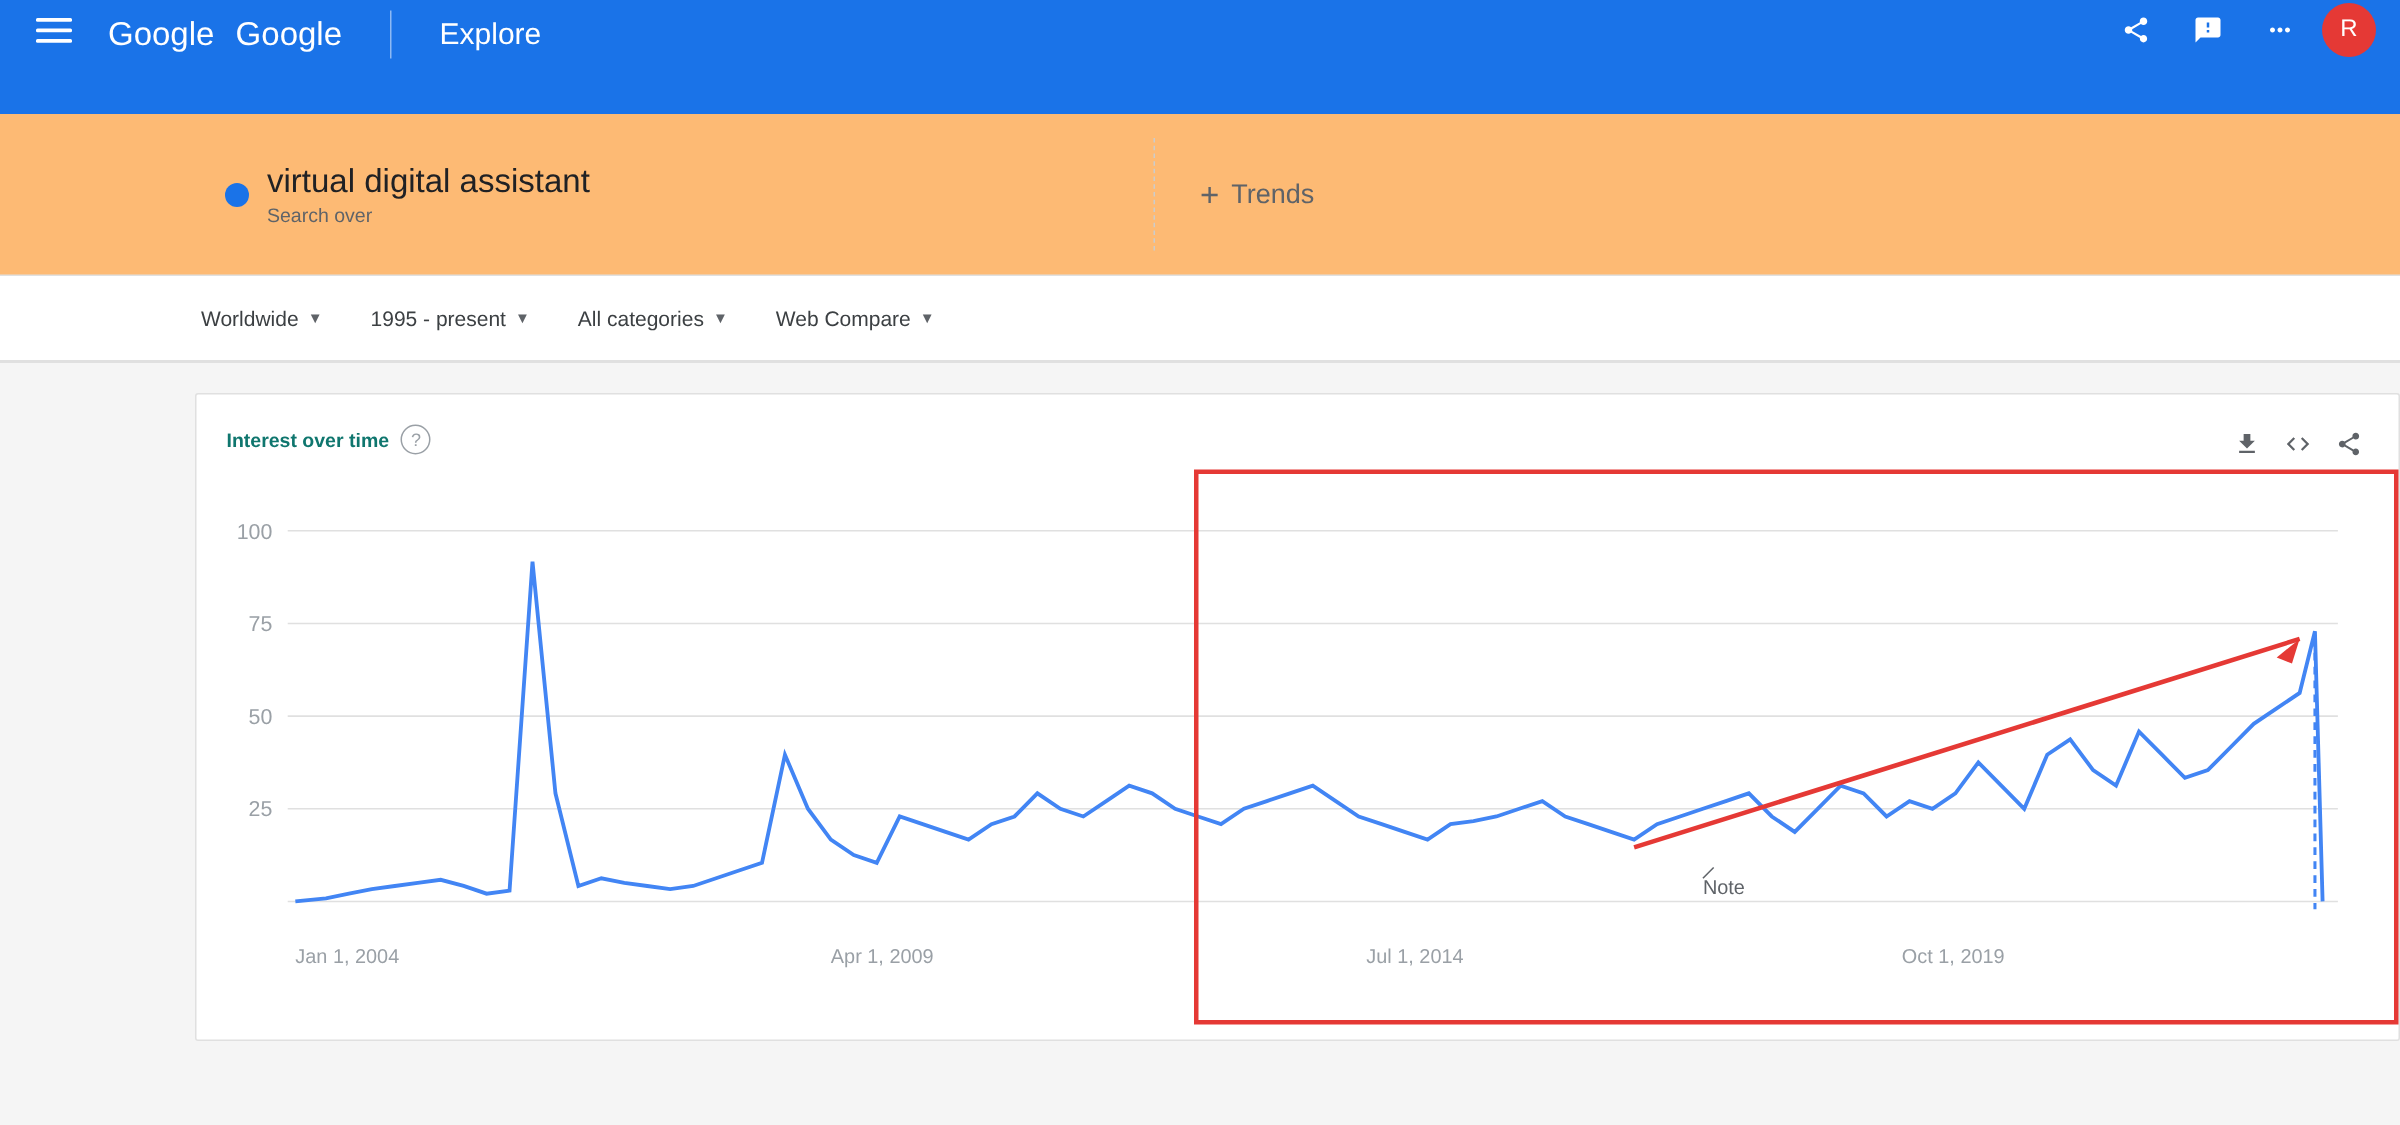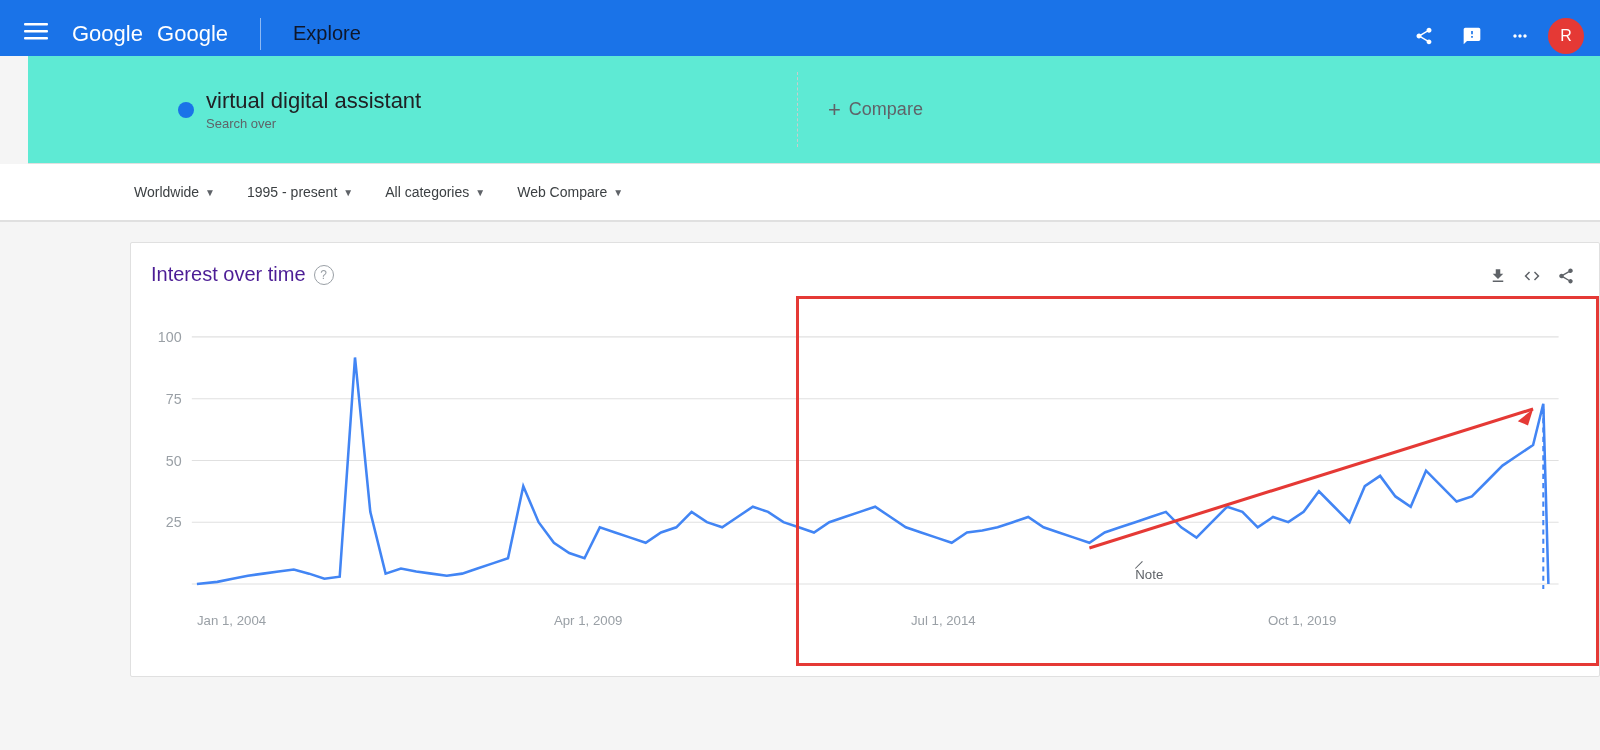--- a/index.html
+++ b/index.html
@@ -1,23 +1,23 @@
 <!DOCTYPE html>
 <html><head>
   <meta charset="utf-8">
   <style>
     * { margin: 0; padding: 0; box-sizing: border-box; }
     body { font-family: 'Arial', sans-serif; background: #f5f5f5; width: 1600px; min-height: 750px; overflow-x: hidden; }
 
     
     .header {
       background: #1a73e8;
-      height: 56px;
-      display: flex;
-      align-items: flex-end;
+      height: 76px;
+      display: flex;
+      align-items: flex-start;
       padding: 0 16px;
       position: relative;
     }
     .header-left {
       display: flex;
       align-items: center;
       gap: 16px;
     }
     .hamburger {
       color: white;
@@ -35,21 +35,21 @@
     }
     .logo-google { font-weight: 300; }
     .logo-trends { font-weight: 500; }
     .header-divider {
       width: 1px;
       height: 32px;
       background: rgba(255,255,255,0.5);
       margin: 0 16px;
     }
     .header-explore {
-      color: #0f172a;
+      color: #ffffff;
       font-size: 20px;
       font-weight: 400;
     }
     .header-right {
       margin-left: auto;
       display: flex;
       align-items: center;
       gap: 8px;
     }
     .header-icon-btn {
@@ -72,24 +72,23 @@
       display: flex;
       align-items: center;
       justify-content: center;
       font-size: 16px;
       font-weight: 500;
       cursor: pointer;
     }
 
     
     .search-area {
-      background: #5eead4;
+      background: #fdba74;
       border-bottom: 1px solid #e0e0e0;
       padding: 16px 0;
-      margin-left: 28px;
     }
     .search-container {
       display: flex;
       align-items: center;
       margin-left: 130px;
     }
     .search-term-box {
       display: flex;
       align-items: center;
       gap: 12px;
@@ -171,23 +170,23 @@
       padding: 20px;
       position: relative;
     }
     .chart-header {
       display: flex;
       align-items: center;
       gap: 8px;
       margin-bottom: 20px;
     }
     .chart-title {
-      font-size: 20px;
-      color: #4c1d95;
-      font-weight: 400;
+      font-size: 13px;
+      color: #0f766e;
+      font-weight: 700;
     }
     .chart-help-icon {
       width: 20px;
       height: 20px;
       border-radius: 50%;
       border: 1.5px solid #9aa0a6;
       color: #9aa0a6;
       display: flex;
       align-items: center;
       justify-content: center;
@@ -275,21 +274,21 @@
   <div class="search-container">
     <div class="search-term-box">
       <div class="blue-dot"></div>
       <div class="search-term-text">
         <span class="search-term-value">virtual digital assistant</span>
         <span class="search-term-label">Search over</span>
       </div>
     </div>
     <div class="compare-btn">
       <span class="compare-plus">+</span>
-      <span>Compare</span>
+      <span>Trends</span>
     </div>
   </div>
 </div>
 
 <div class="filters-bar">
   <div class="filter-dropdown">
     <span>Worldwide</span>
     <span class="chevron">▼</span>
   </div>
   <div class="filter-dropdown">

